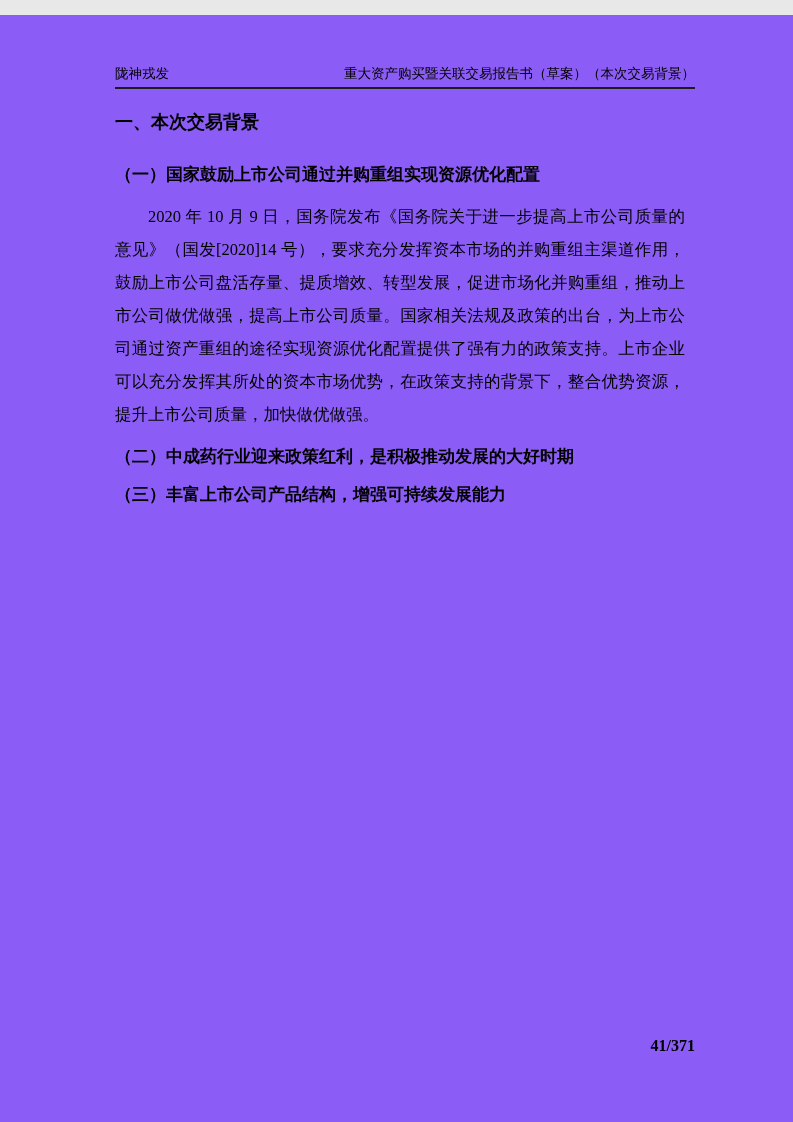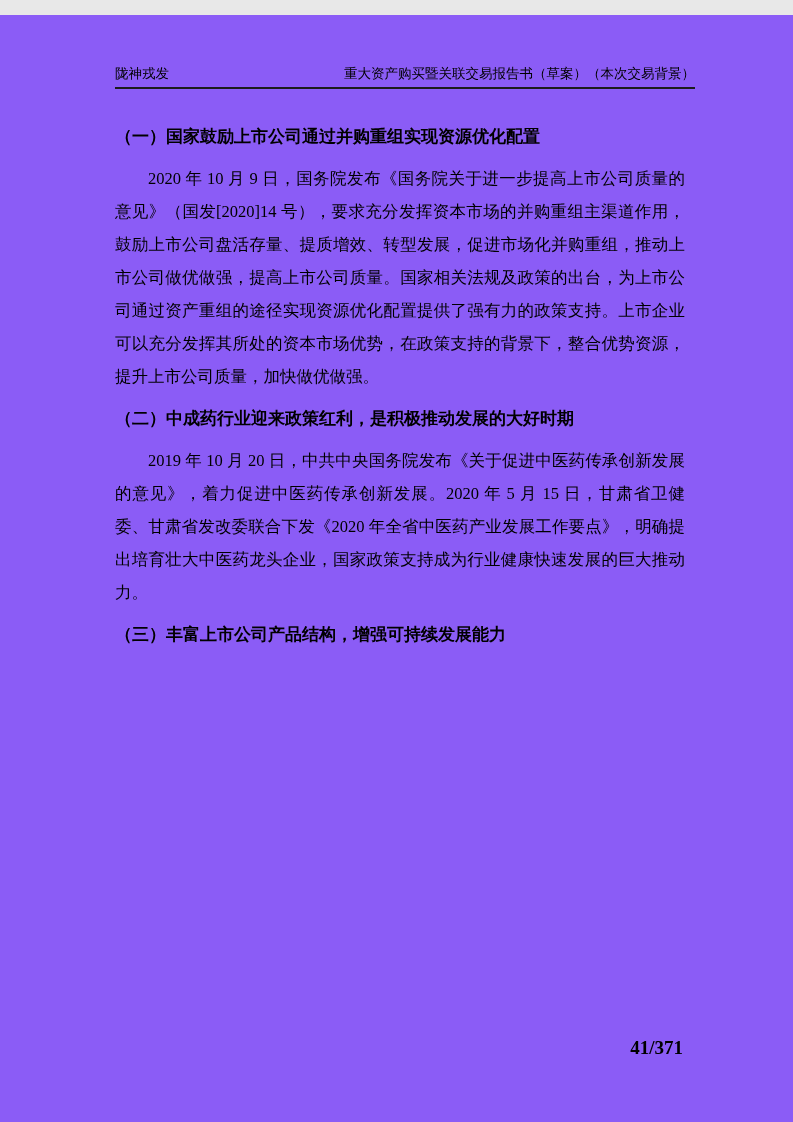--- a/index.html
+++ b/index.html
@@ -54,48 +54,48 @@
   }
   p.body-par {
     font-size:16.5px;
     line-height:33px;
     text-align:justify;
     text-indent:2em;
     margin:0;
   }
   .page-num {
     position:absolute;
-    right:110px; top:1022px;
+    right:98px; top:1022px;
     font-weight:bold;
-    font-size:19px;
+    font-size:16px;
     font-family:"Liberation Serif","DejaVu Serif",serif;
   }
 </style>
 </head>
 <body>
 
 <div class="page">
 
   <div class="header">
     <span class="hleft">陇神戎发</span>
     <span class="hright">重大资产购买暨关联交易报告书（草案）（本次交易背景）</span>
   </div>
 
   <div class="content">
 
 
+    <div class="sec-h2">一、本次交易背景</div>
 
     <div class="sec-h3">（一）国家鼓励上市公司通过并购重组实现资源优化配置</div>
 
 
     <p class="body-par">2020 年 10 月 9 日，国务院发布《国务院关于进一步提高上市公司质量的意见》（国发[2020]14 号），要求充分发挥资本市场的并购重组主渠道作用，鼓励上市公司盘活存量、提质增效、转型发展，促进市场化并购重组，推动上市公司做优做强，提高上市公司质量。国家相关法规及政策的出台，为上市公司通过资产重组的途径实现资源优化配置提供了强有力的政策支持。上市企业可以充分发挥其所处的资本市场优势，在政策支持的背景下，整合优势资源，提升上市公司质量，加快做优做强。</p>
 
     <div class="sec-h3">（二）中成药行业迎来政策红利，是积极推动发展的大好时期</div>
 
-    <p class="body-par">2019 年 10 月 20 日，中共中央国务院发布《关于促进中医药传承创新发展的意见》，着力促进中医药传承创新发展。2020 年 5 月 15 日，甘肃省卫健委、甘肃省发改委联合下发《2020 年全省中医药产业发展工作要点》，明确提出培育壮大中医药龙头企业，国家政策支持成为行业健康快速发展的巨大推动力。</p>
 
     <div class="sec-h3">（三）丰富上市公司产品结构，增强可持续发展能力</div>
 
 
   </div>
 
   <div class="page-num">41/371</div>
 
 </div>
 

